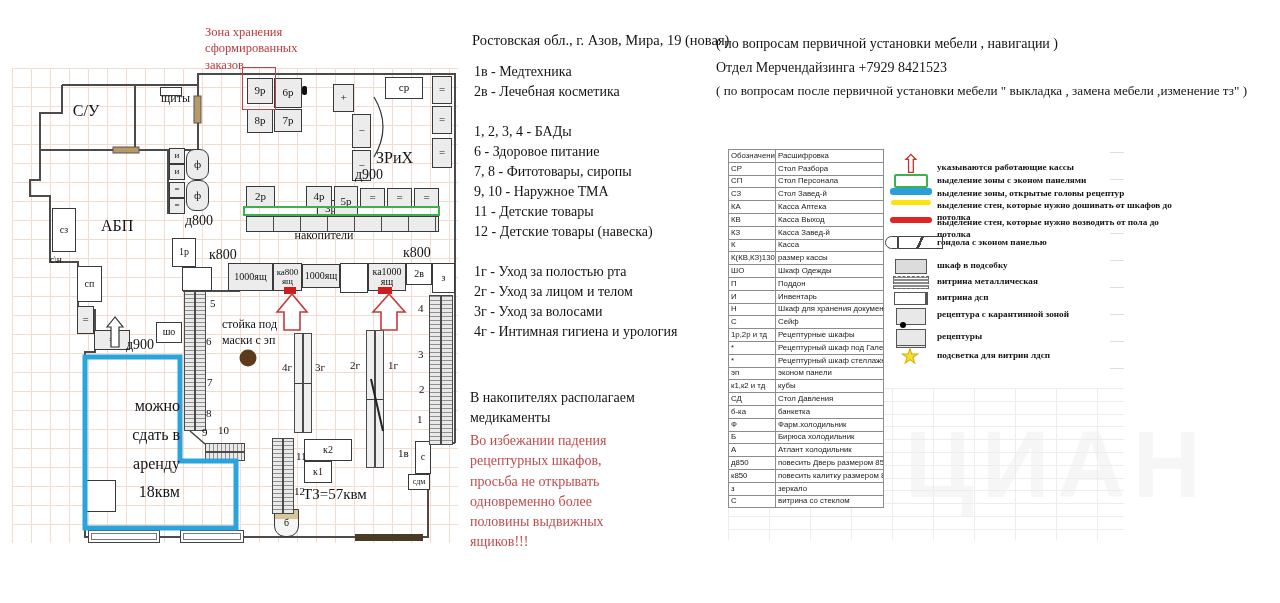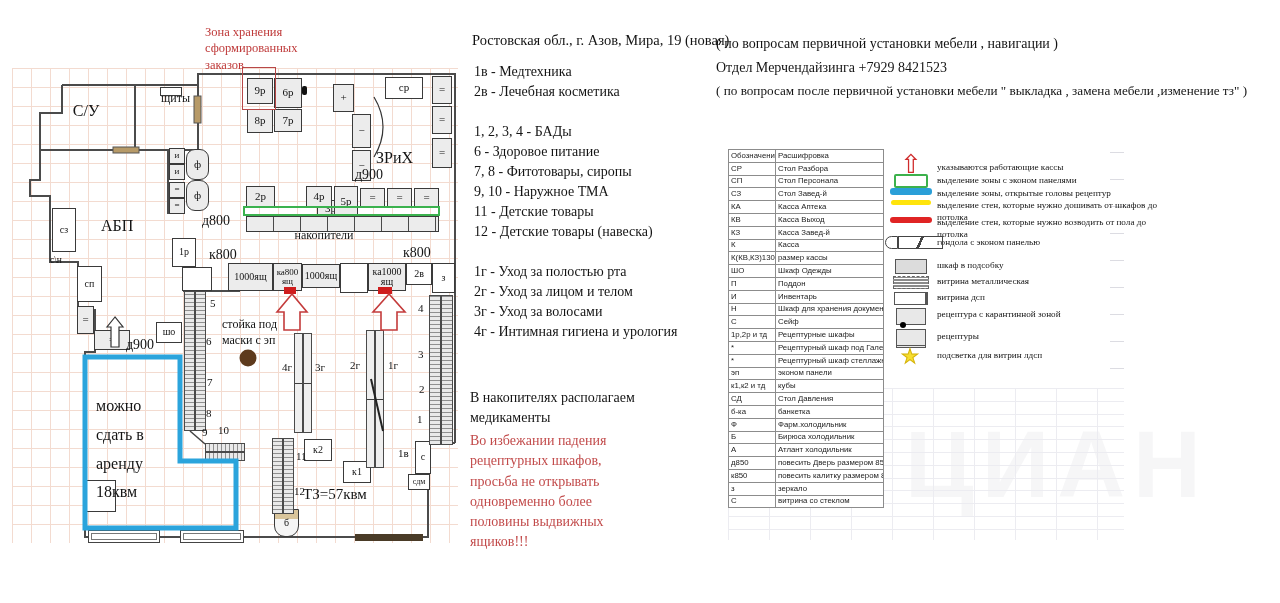--- a/index.html
+++ b/index.html
@@ -34,21 +34,21 @@
   
   #legend-table{position:absolute;left:728px;top:149px;z-index:3;border-collapse:collapse;
     table-layout:fixed;width:156px;background:#fff;
     font-family:"Liberation Sans","DejaVu Sans",sans-serif;font-size:7.8px;color:#222;}
   #legend-table td{border:1px solid #8c8c8c;height:11.8px;line-height:10px;padding:0 2px;
     overflow:hidden;white-space:nowrap;}
   #legend-table td:first-child{width:42px;}
   
   .sym-item{position:absolute;left:885px;display:flex;align-items:flex-start;width:310px;z-index:3;}
   .ico-cell{width:52px;flex:none;display:flex;justify-content:center;}
-  .sym-label{width:235px;font-size:9.2px;line-height:1.25;}
+  .sym-label{width:235px;font-size:9.2px;line-height:1.25;font-weight:bold;}
   .ico{position:relative;display:inline-block;}
   .ico-red-arrow{width:24px;height:28px;color:#cf2b2b;font:26px/28px "DejaVu Sans",sans-serif;text-align:center;}
   .ico-red-arrow::before{content:"⇧";}
   .ico-green-rect{width:30px;height:10px;border:2px solid #3cb14c;border-radius:2px;background:#fff;}
   .ico-blue-bar{width:42px;height:7px;background:#2a9fd8;border-radius:3px;}
   .ico-yellow-bar{width:40px;height:5px;background:#ffe40c;border-radius:3px;}
   .ico-red-bar{width:42px;height:6px;background:#e02424;border-radius:3px;}
   .ico-gondola{width:60px;height:13px;}
   .ico-gondola::before{content:"";position:absolute;left:0;top:0;width:11px;height:11px;
      border:1.3px solid #444;border-radius:8px 0 0 8px;}
@@ -124,22 +124,22 @@
       <div class="pbox v-white" style="left: 182px; top: 267px; width: 30px; height: 24px;"></div>
       <div class="pbox" style="left: 228px; top: 263px; width: 45px; height: 28px; font-size: 10px;">1000ящ</div>
       <div class="pbox" style="left: 273px; top: 263px; width: 29px; height: 28px; font-size: 9px;">ка800
 ящ</div>
       <div class="pbox" style="left: 302px; top: 264px; width: 38px; height: 24px; font-size: 10px;">1000ящ</div>
       <div class="pbox v-white" style="left: 340px; top: 263px; width: 28px; height: 30px;"></div>
       <div class="pbox" style="left: 368px; top: 263px; width: 38px; height: 28px; font-size: 10px;">ка1000
 ящ</div>
       <div class="pbox v-white" style="left: 406px; top: 263px; width: 26px; height: 22px; font-size: 10px;">2в</div>
       <div class="pbox v-white" style="left: 432px; top: 263px; width: 23px; height: 30px; font-size: 10px;">з</div>
-      <div class="pbox v-white" style="left: 304px; top: 439px; width: 28px; height: 22px; font-size: 10px;">к2</div>
-      <div class="pbox v-white" style="left: 304px; top: 461px; width: 28px; height: 22px; font-size: 10px; margin-left: 39px;">к1</div>
+      <div class="pbox v-white" style="left: 304px; top: 439px; width: 48px; height: 22px; font-size: 10px;">к2</div>
+      <div class="pbox v-white" style="left: 304px; top: 461px; width: 28px; height: 22px; font-size: 10px;">к1</div>
       <div class="pbox v-white" style="left: 415px; top: 441px; width: 16px; height: 33px; font-size: 10px;">с</div>
       <div class="pbox v-white" style="left: 408px; top: 474px; width: 22px; height: 16px; font-size: 8px;">сдм</div>
       <div class="pbox v-tan" style="left: 274px; top: 509px; width: 25px; height: 28px; font-size: 10px;">б</div>
       <div class="pbox v-white" style="left: 85px; top: 480px; width: 31px; height: 32px;"></div>
       <div class="pbox v-door" style="left: 88px; top: 530px; width: 72px; height: 13px;"></div>
       <div class="pbox v-door" style="left: 180px; top: 530px; width: 64px; height: 13px;"></div>
       <div class="pbox v-white" style="left: 160px; top: 87px; width: 22px; height: 9px;"></div>
     <div class="hatch" style="left:184px;top:291px;width:11px;height:140px"></div>
     <div class="hatch" style="left:195px;top:291px;width:11px;height:140px"></div>
     <div class="hatch" style="left:429px;top:295px;width:12px;height:150px"></div>
@@ -177,27 +177,27 @@
   <div id="labels-layer">
     <div class="plbl" style="left: 205px; top: 24px; font-size: 12.5px; color: rgb(191, 58, 58); line-height: 1.3;">Зона хранения
 сформированных
 заказов</div>
       <div class="plbl" style="left: 60px; top: 102px; width: 52px; font-size: 16px; text-align: center;">С/У</div>
       <div class="plbl" style="left: 138px; top: 92px; width: 52px; font-size: 12px; text-align: right;">щиты</div>
       <div class="plbl" style="left: 101px; top: 217px; font-size: 16px;">АБП</div>
       <div class="plbl" style="left: 376px; top: 149px; font-size: 16px;">ЗРиХ</div>
       <div class="plbl" style="left: 355px; top: 167px; font-size: 14px;">д900</div>
       <div class="plbl" style="left: 272px; top: 229px; width: 104px; font-size: 12px; text-align: center;">накопители</div>
-      <div class="plbl" style="left: 202px; top: 213px; font-size: 14px;">д800</div>
+      <div class="plbl" style="left: 185px; top: 213px; font-size: 14px;">д800</div>
       <div class="plbl" style="left: 209px; top: 247px; font-size: 14px;">к800</div>
       <div class="plbl" style="left: 403px; top: 245px; font-size: 14px;">к800</div>
       <div class="plbl" style="left: 126px; top: 337px; font-size: 14px;">д900</div>
       <div class="plbl" style="left: 222px; top: 317px; font-size: 12px; line-height: 1.3;">стойка под
 маски с эп</div>
-      <div class="plbl" style="left: 96px; top: 392px; width: 84px; font-size: 16px; line-height: 1.8; text-align: left;">можно
+      <div class="plbl" style="left: 96px; top: 392px; width: 84px; font-size: 16px; line-height: 1.8; text-align: right;">можно
 сдать в
 аренду
 18квм</div>
       <div class="plbl" style="left: 303px; top: 486px; font-size: 15px;">ТЗ=57квм</div>
       <div class="plbl" style="left: 50px; top: 255px; font-size: 9.5px;">с\н</div>
       <div class="plbl" style="left: 398px; top: 447px; font-size: 11px;">1в</div>
       <div class="plbl" style="left: 210px; top: 297px; font-size: 11px;">5</div>
       <div class="plbl" style="left: 206px; top: 335px; font-size: 11px;">6</div>
       <div class="plbl" style="left: 207px; top: 376px; font-size: 11px;">7</div>
       <div class="plbl" style="left: 206px; top: 407px; font-size: 11px;">8</div>

